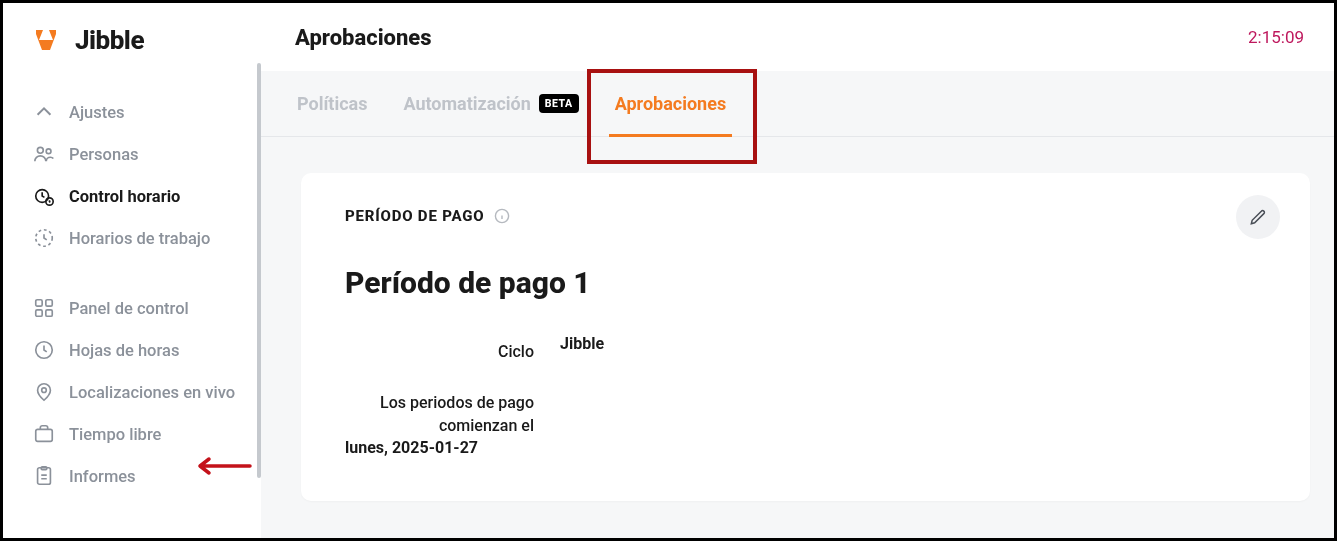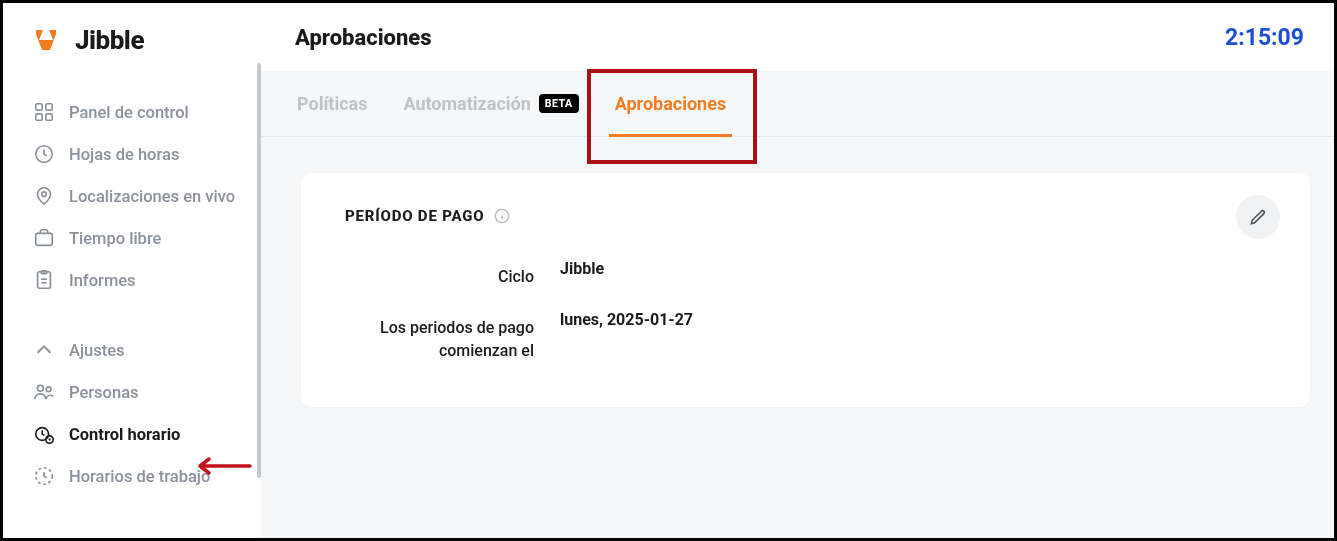--- a/index.html
+++ b/index.html
@@ -13,21 +13,21 @@
 .nav-section + .nav-section { margin-top: 28px; }
 .nav-item { display: flex; align-items: center; gap: 14px; padding: 10px 0 10px 30px; cursor: pointer; color: #8b919a; }
 .nav-item .icon { width: 22px; height: 22px; flex-shrink: 0; display: inline-flex; align-items: center; justify-content: center; }
 .nav-item .label { font-size: 16.5px; font-weight: 500; }
 .nav-item.active .label { color: #1a1a1a; font-weight: 700; }
 .nav-item.active .icon { color: #1a1a1a; }
 .arrow-annot { position: absolute; left: 189px; top: 452px; pointer-events: none; }
 .main { margin-left: 258px; height: 100%; background: #f6f7f8; position: relative; }
 .topbar { height: 68px; background: #fff; display: flex; align-items: center; justify-content: space-between; padding: 0 30px 0 34px; }
 .page-title { font-size: 22px; font-weight: 800; color: #1a1a1a; }
-.timer { font-size: 23px; font-weight: 700; color: #1d4ed8; }
+.timer { font-size: 17px; font-weight: 400; color: #be185d; }
 .tabs { display: flex; align-items: center; border-bottom: 1px solid #e5e7ea; padding-left: 18px; position: relative; background: #f6f7f8; }
 .tab { padding: 22px 18px; font-size: 18px; font-weight: 700; color: #bfc3c9; cursor: pointer; position: relative; display: flex; align-items: center; gap: 8px; }
 .tab.active { color: #f47b20; }
 .tab.active::after { content: ""; position: absolute; left: 12px; right: 12px; bottom: -1px; height: 3px; background: #f47b20; }
 .badge { background: #000000; color: #fff; font-size: 10.5px; font-weight: 800; padding: 3px 6px; border-radius: 4px; letter-spacing: 0.5px; }
 .tab-highlight { position: absolute; border: 4px solid #a81111; pointer-events: none; }
 .content { padding: 36px 24px 0 40px; }
 .card { background: #fff; border-radius: 10px; padding: 34px 44px 44px 44px; position: relative; box-shadow: 0 1px 2px rgba(0,0,0,0.03); }
 .card-header { font-size: 15px; font-weight: 800; letter-spacing: 0.8px; color: #1a1a1a; display: flex; align-items: center; gap: 10px; }
 .info-icon { width: 16px; height: 16px; color: #b5b9bf; display: inline-flex; }
@@ -47,20 +47,61 @@
       <svg viewBox="0 0 26 26">
           <path d="M3 3h7l-4 10h14l-4-10h7v4l-6 16H9L3 7z" fill="#f47b20"></path>
         </svg>
     </span>
     <span class="logo-text">Jibble</span>
   </div>
 
   <ul class="nav nav-section">
     <li class="nav-item">
       <span class="icon">
+          <svg viewBox="0 0 24 24" width="22" height="22" fill="none" stroke="currentColor" stroke-width="2.2">
+            <path d="M5 15l7-7 7 7"></path>
+          </svg>
+        </span>
+      <span class="label">Ajustes</span>
+    </li>
+    <li class="nav-item">
+      <span class="icon">
+          <svg viewBox="0 0 24 24" width="22" height="22" fill="none" stroke="currentColor" stroke-width="1.8">
+            <circle cx="8" cy="8" r="3.2"></circle>
+            <circle cx="17" cy="9" r="2.6"></circle>
+            <path d="M2 20c0-3.3 2.7-6 6-6s6 2.7 6 6M14.5 20c0-2.4 1.9-4.5 4.5-4.5 1.3 0 2.5.6 3.2 1.5"></path>
+          </svg>
+        </span>
+      <span class="label">Personas</span>
+    </li>
+    <li class="nav-item active">
+      <span class="icon">
+          <svg viewBox="0 0 24 24" width="22" height="22" fill="none" stroke="currentColor" stroke-width="1.8">
+            <circle cx="10" cy="12" r="7"></circle>
+            <path d="M10 8v4l2.5 1.5"></path>
+            <circle cx="18" cy="18" r="4"></circle>
+            <path d="M18 16.5V18l1 .8"></path>
+          </svg>
+        </span>
+      <span class="label">Control horario</span>
+    </li>
+    <li class="nav-item">
+      <span class="icon">
+          <svg viewBox="0 0 24 24" width="22" height="22" fill="none" stroke="currentColor" stroke-width="1.8">
+            <circle cx="12" cy="12" r="9" stroke-dasharray="3 3"></circle>
+            <path d="M12 8v4l3 2"></path>
+          </svg>
+        </span>
+      <span class="label">Horarios de trabajo</span>
+    </li>
+  </ul>
+
+  <ul class="nav nav-section">
+    <li class="nav-item">
+      <span class="icon">
           <svg viewBox="0 0 24 24" width="22" height="22" fill="none" stroke="currentColor" stroke-width="1.8">
             <rect x="3" y="3" width="7" height="7" rx="1.5"></rect>
             <rect x="14" y="3" width="7" height="7" rx="1.5"></rect>
             <rect x="3" y="14" width="7" height="7" rx="1.5"></rect>
             <rect x="14" y="14" width="7" height="7" rx="1.5"></rect>
           </svg>
         </span>
       <span class="label">Panel de control</span>
     </li>
     <li class="nav-item">
@@ -92,61 +133,20 @@
     </li>
     <li class="nav-item">
       <span class="icon">
           <svg viewBox="0 0 24 24" width="22" height="22" fill="none" stroke="currentColor" stroke-width="1.8">
             <rect x="5" y="3" width="14" height="18" rx="2"></rect>
             <rect x="9" y="2" width="6" height="3" rx="1"></rect>
             <path d="M9 11h6M9 15h6"></path>
           </svg>
         </span>
       <span class="label">Informes</span>
-    </li>
-  </ul>
-
-  <ul class="nav nav-section">
-    <li class="nav-item">
-      <span class="icon">
-          <svg viewBox="0 0 24 24" width="22" height="22" fill="none" stroke="currentColor" stroke-width="2.2">
-            <path d="M5 15l7-7 7 7"></path>
-          </svg>
-        </span>
-      <span class="label">Ajustes</span>
-    </li>
-    <li class="nav-item">
-      <span class="icon">
-          <svg viewBox="0 0 24 24" width="22" height="22" fill="none" stroke="currentColor" stroke-width="1.8">
-            <circle cx="8" cy="8" r="3.2"></circle>
-            <circle cx="17" cy="9" r="2.6"></circle>
-            <path d="M2 20c0-3.3 2.7-6 6-6s6 2.7 6 6M14.5 20c0-2.4 1.9-4.5 4.5-4.5 1.3 0 2.5.6 3.2 1.5"></path>
-          </svg>
-        </span>
-      <span class="label">Personas</span>
-    </li>
-    <li class="nav-item active">
-      <span class="icon">
-          <svg viewBox="0 0 24 24" width="22" height="22" fill="none" stroke="currentColor" stroke-width="1.8">
-            <circle cx="10" cy="12" r="7"></circle>
-            <path d="M10 8v4l2.5 1.5"></path>
-            <circle cx="18" cy="18" r="4"></circle>
-            <path d="M18 16.5V18l1 .8"></path>
-          </svg>
-        </span>
-      <span class="label">Control horario</span>
-    </li>
-    <li class="nav-item">
-      <span class="icon">
-          <svg viewBox="0 0 24 24" width="22" height="22" fill="none" stroke="currentColor" stroke-width="1.8">
-            <circle cx="12" cy="12" r="9" stroke-dasharray="3 3"></circle>
-            <path d="M12 8v4l3 2"></path>
-          </svg>
-        </span>
-      <span class="label">Horarios de trabajo</span>
     </li>
   </ul>
 
   <svg class="arrow-annot" width="60" height="22" viewBox="0 0 60 22">
       <path d="M58 11H8M8 11l9-7M8 11l9 7" stroke="#c4121a" stroke-width="3.5" fill="none" stroke-linecap="round" stroke-linejoin="round"></path>
     </svg>
 </div>
 
 <div class="main">
   <div class="topbar">
@@ -179,23 +179,24 @@
             </svg>
           </span>
       </div>
       <button class="edit-btn">
         <span>
             <svg viewBox="0 0 24 24" width="20" height="20" fill="none" stroke="currentColor" stroke-width="1.8">
               <path d="M4 20l4-1 11-11a2 2 0 0 0 0-3l0 0a2 2 0 0 0-3 0L5 16l-1 4z"></path>
             </svg>
           </span>
       </button>
+      <div class="card-title">Período de pago 1</div>
       <div class="field-row">
         <div class="field-label">Ciclo</div>
         <div class="field-value">Jibble</div>
       </div>
-      <div class="field-row" style="margin-top:22px;">
+      <div class="field-row" style="margin-top:22px;flex-direction:column;">
         <div class="field-label">Los periodos de pago comienzan el</div>
         <div class="field-value">lunes, 2025-01-27</div>
       </div>
     </div>
   </div>
 </div>
 
 </body></html>

